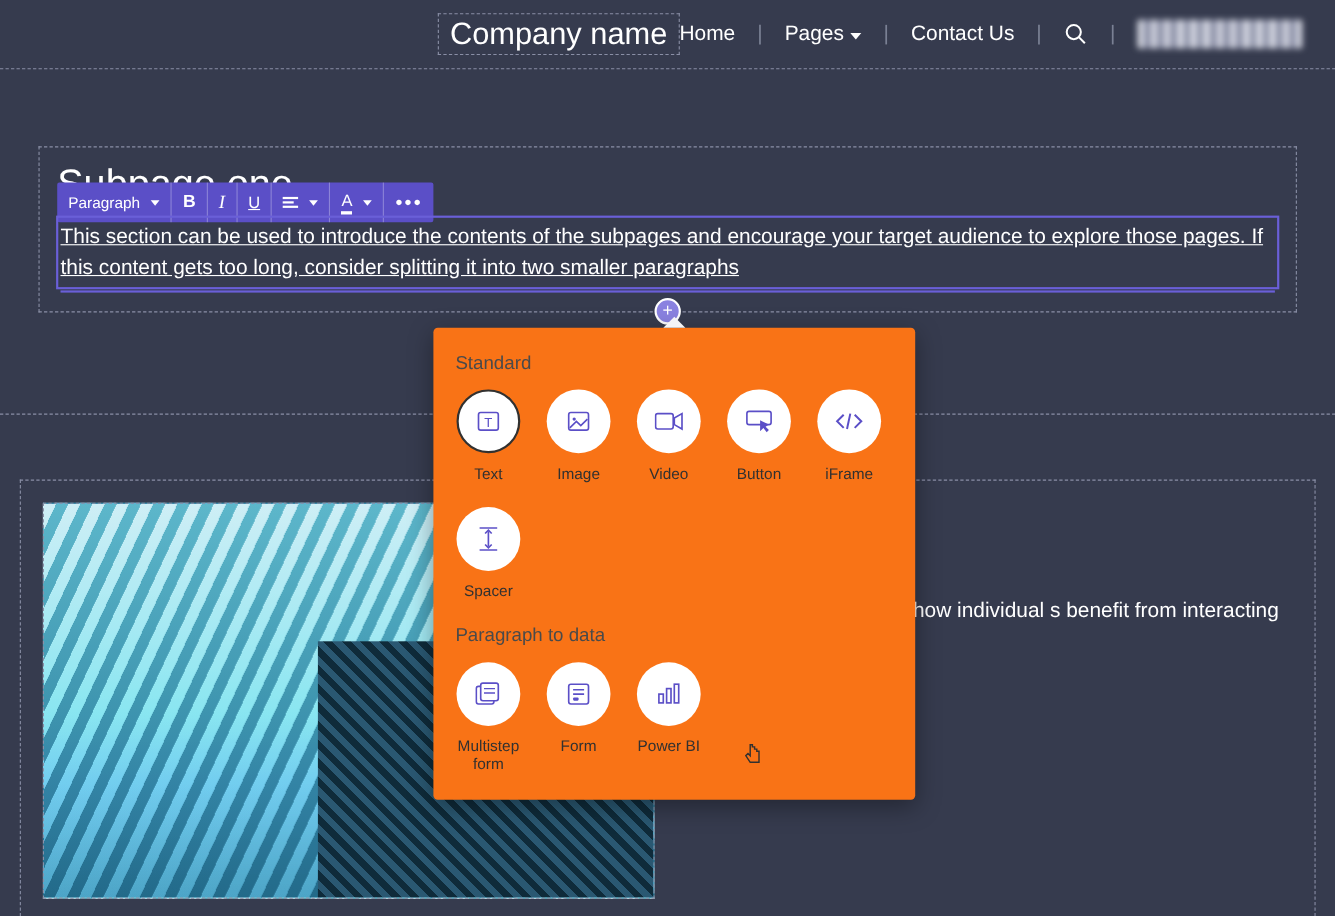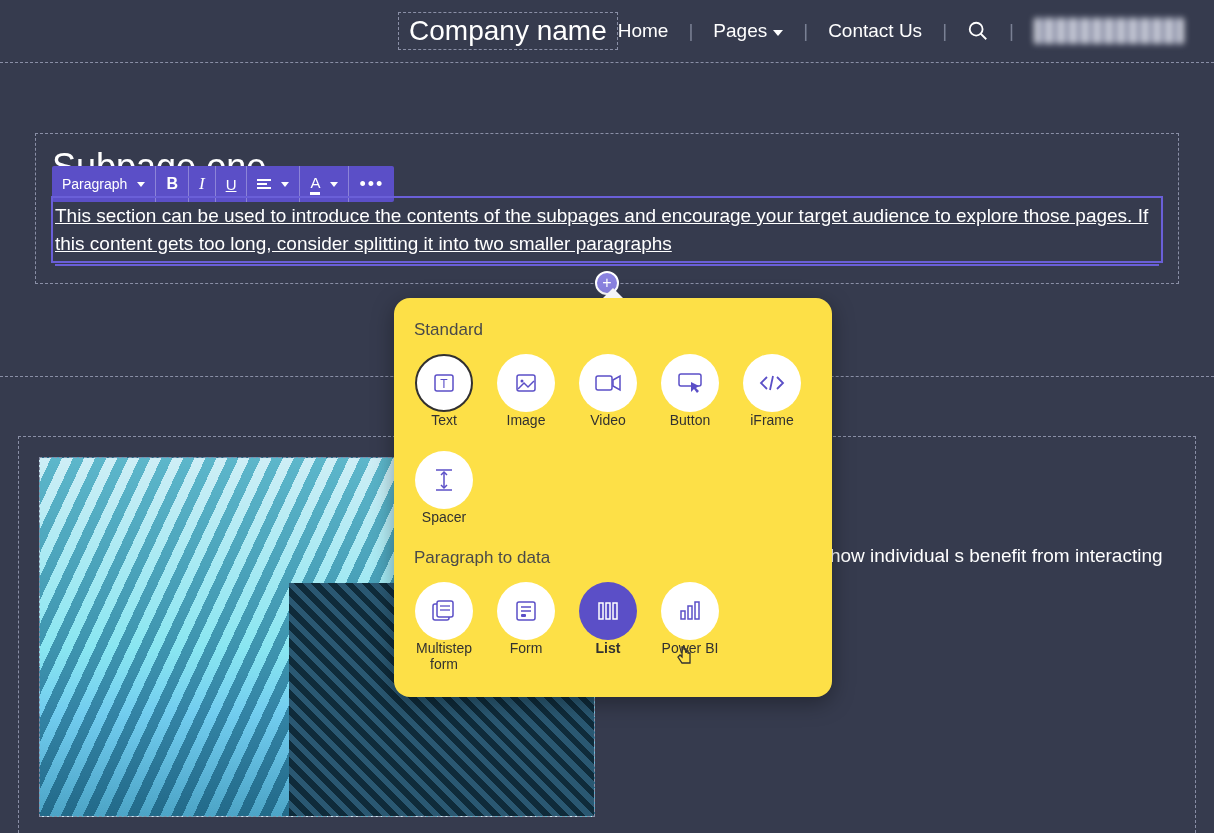--- a/index.html
+++ b/index.html
@@ -96,22 +96,22 @@
     border:2px solid #fff;
     display:flex;align-items:center;justify-content:center;
     color:#fff;font-size:16px;font-weight:400;
     cursor:pointer;
     z-index:5;
   }
   .popup {
     position:absolute;
     left:394px; top:298px;
     width:438px;
-    background:#fde047;
-    border-radius:16px;
+    background:#f97316;
+    border-radius:4px;
     box-shadow:0 6px 22px rgba(0,0,0,0.35);
     color:#323130;
     padding: 22px 20px 24px;
     z-index:20;
   }
   .popup::before{
     content:"";
     position:absolute;
     top:-10px;left:50%;transform:translateX(-50%);
     border-left:10px solid transparent;border-right:10px solid transparent;border-bottom:10px solid #f4f4f6;
@@ -119,21 +119,21 @@
   .popup-sec-title{font-size:17px;color:#4a4a4a;margin-bottom:14px;}
   .popup-grid{display:flex;flex-wrap:wrap;gap:22px;margin-bottom:22px;}
   .comp-item{display:flex;flex-direction:column;align-items:center;width:60px;cursor:pointer;}
   .comp-circle{
     width:58px;height:58px;border-radius:50%;background:#fff;
     display:flex;align-items:center;justify-content:center;
     color:#5b4fc7;
   }
   .comp-circle.bordered{border:2px solid #323130;}
   .comp-circle.active{background:#5b4fc7;color:#fff;}
-  .comp-label{font-size:14px;color:#323130;text-align:center;line-height:1.2;}
+  .comp-label{font-size:14px;margin-top:10px;color:#323130;text-align:center;line-height:1.2;}
   .cursor-hand{position:absolute;bottom:32px;left:282px;font-size:15px;}
 
   .hr-dashed{border:none;border-top:1px dashed #8a8fa6;margin:0;position:absolute;left:0;right:0;top:376px;}
 
   .lower-section{
     position:absolute;top:436px;left:18px;right:18px;bottom:0;
     border:1px dashed #8a8fa6;
     border-bottom:none;
     padding:20px;
     display:flex;gap:30px;
@@ -318,30 +318,20 @@
         <svg width="22" height="22" viewBox="0 0 22 22">
             <rect x="2" y="2" width="18" height="18" rx="2" stroke="#5b4fc7" stroke-width="1.5" fill="none"></rect>
             <line x1="6" y1="7" x2="16" y2="7" stroke="#5b4fc7" stroke-width="1.5"></line>
             <line x1="6" y1="11" x2="16" y2="11" stroke="#5b4fc7" stroke-width="1.5"></line>
             <rect x="6" y="14" width="5" height="3" rx="1" fill="#5b4fc7"></rect>
           </svg>
       </div>
       <div class="comp-label">Form</div>
     </div>
     <div class="comp-item">
-      <div class="comp-circle active">
-        <svg width="22" height="20" viewBox="0 0 22 20">
-            <rect x="2" y="2" width="4" height="16" fill="none" stroke="#fff" stroke-width="1.5"></rect>
-            <rect x="9" y="2" width="4" height="16" fill="none" stroke="#fff" stroke-width="1.5"></rect>
-            <rect x="16" y="2" width="4" height="16" fill="none" stroke="#fff" stroke-width="1.5"></rect>
-          </svg>
-      </div>
-      <div class="comp-label" style="font-weight:600">List</div>
-    </div>
-    <div class="comp-item">
       <div class="comp-circle">
         <svg width="22" height="20" viewBox="0 0 22 20">
             <rect x="2" y="10" width="4" height="8" fill="none" stroke="#5b4fc7" stroke-width="1.5"></rect>
             <rect x="9" y="5" width="4" height="13" fill="none" stroke="#5b4fc7" stroke-width="1.5"></rect>
             <rect x="16" y="1" width="4" height="17" fill="none" stroke="#5b4fc7" stroke-width="1.5"></rect>
           </svg>
       </div>
       <div class="comp-label">Power BI</div>
     </div>
   </div>

